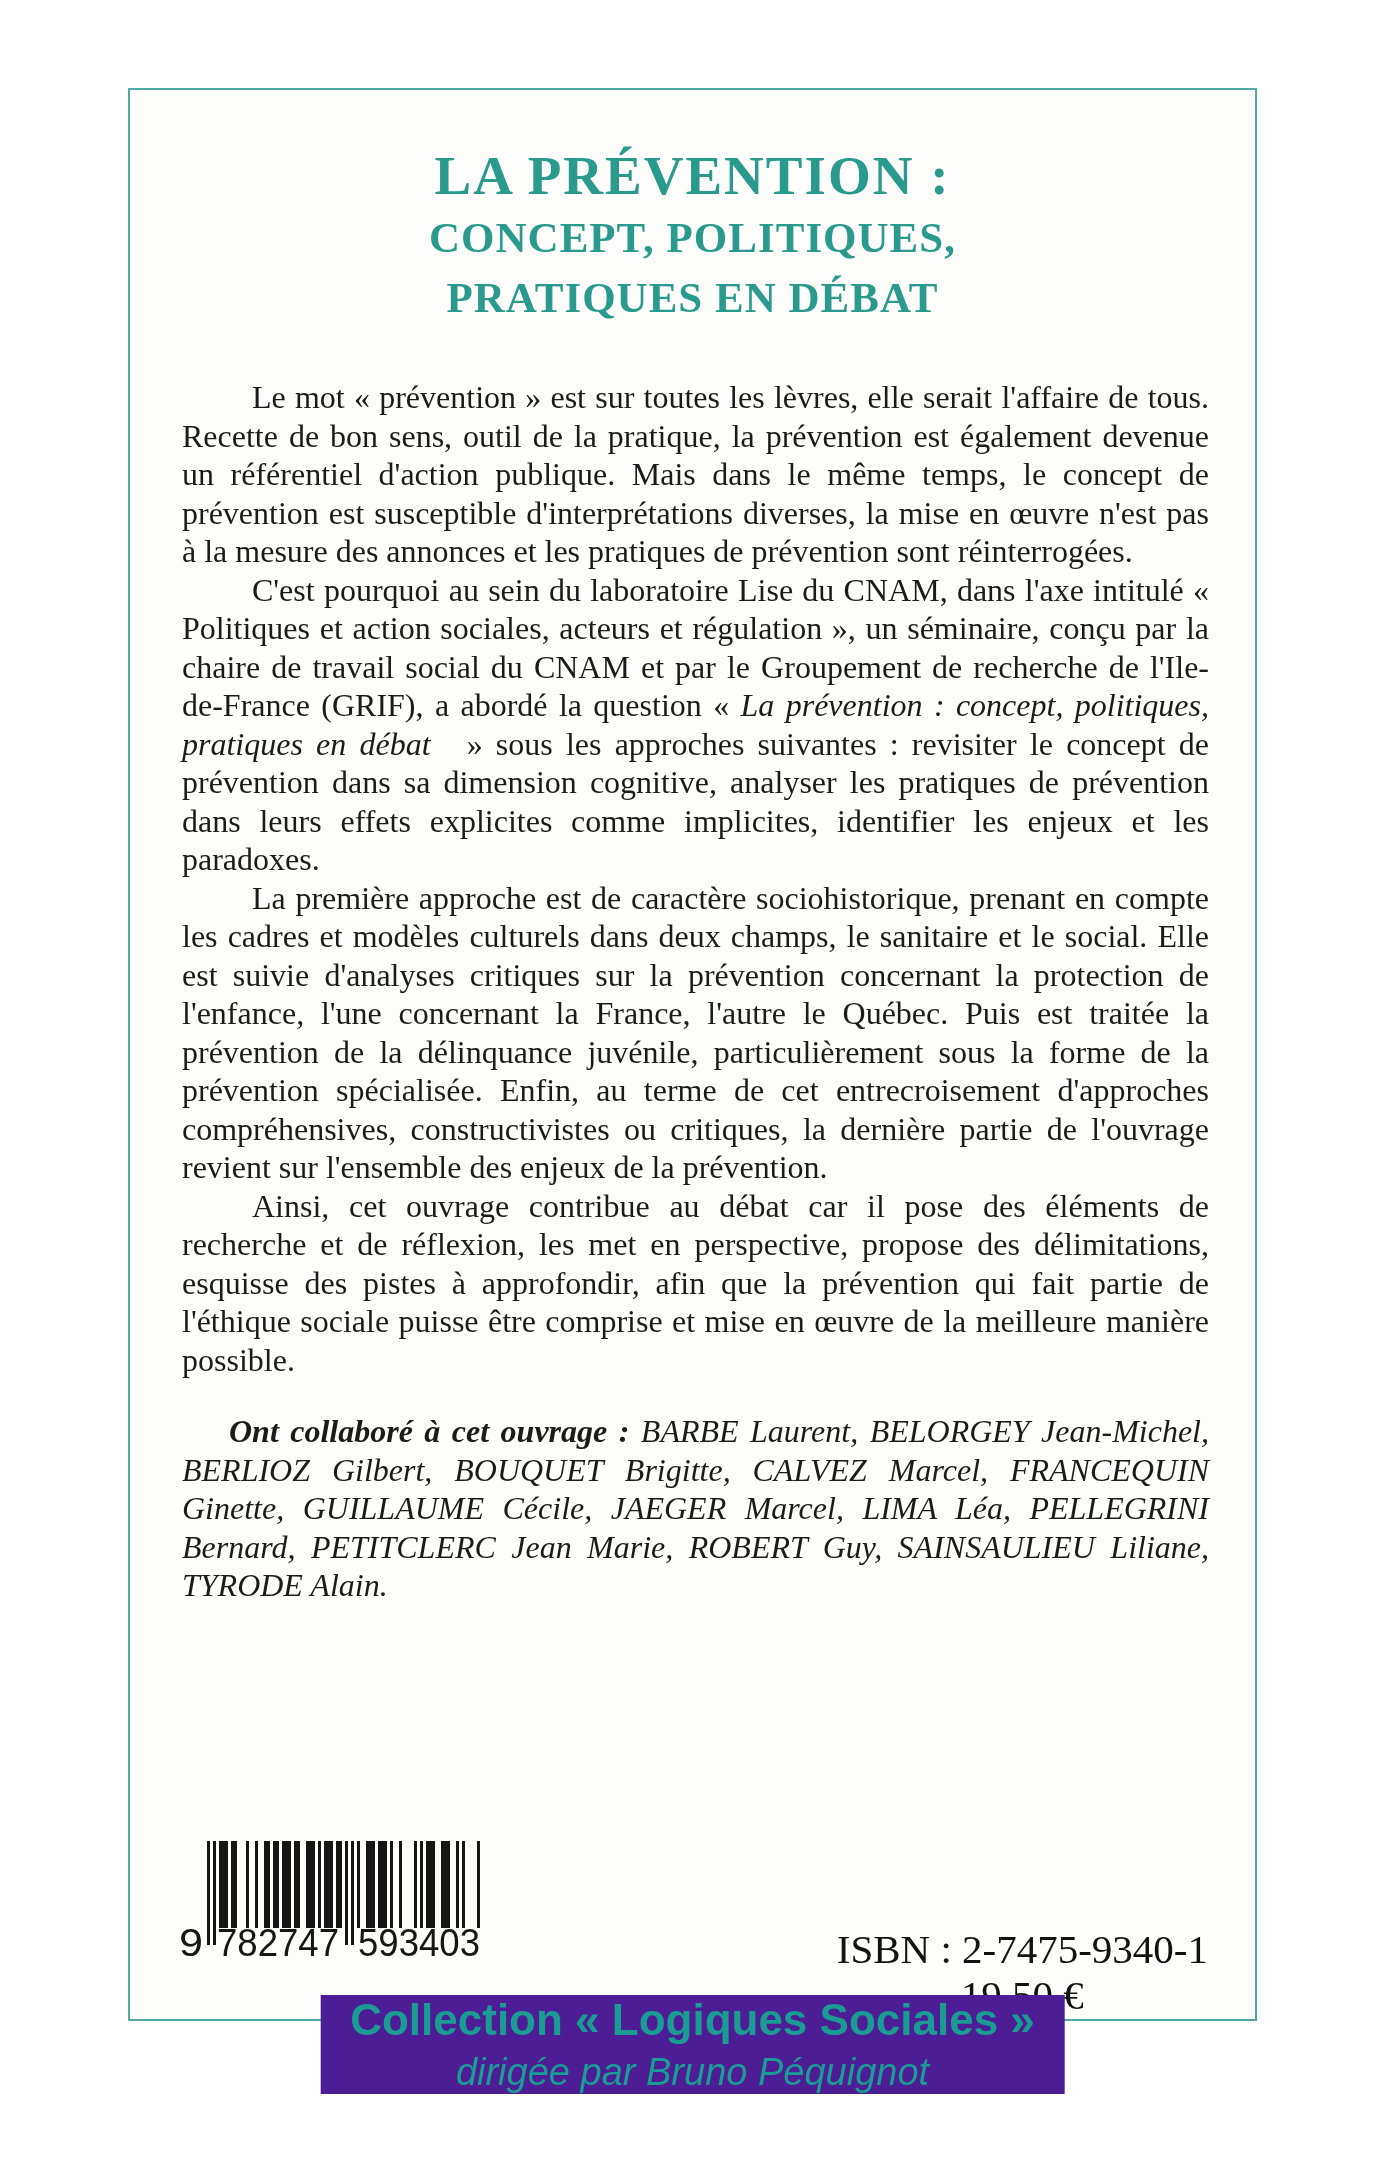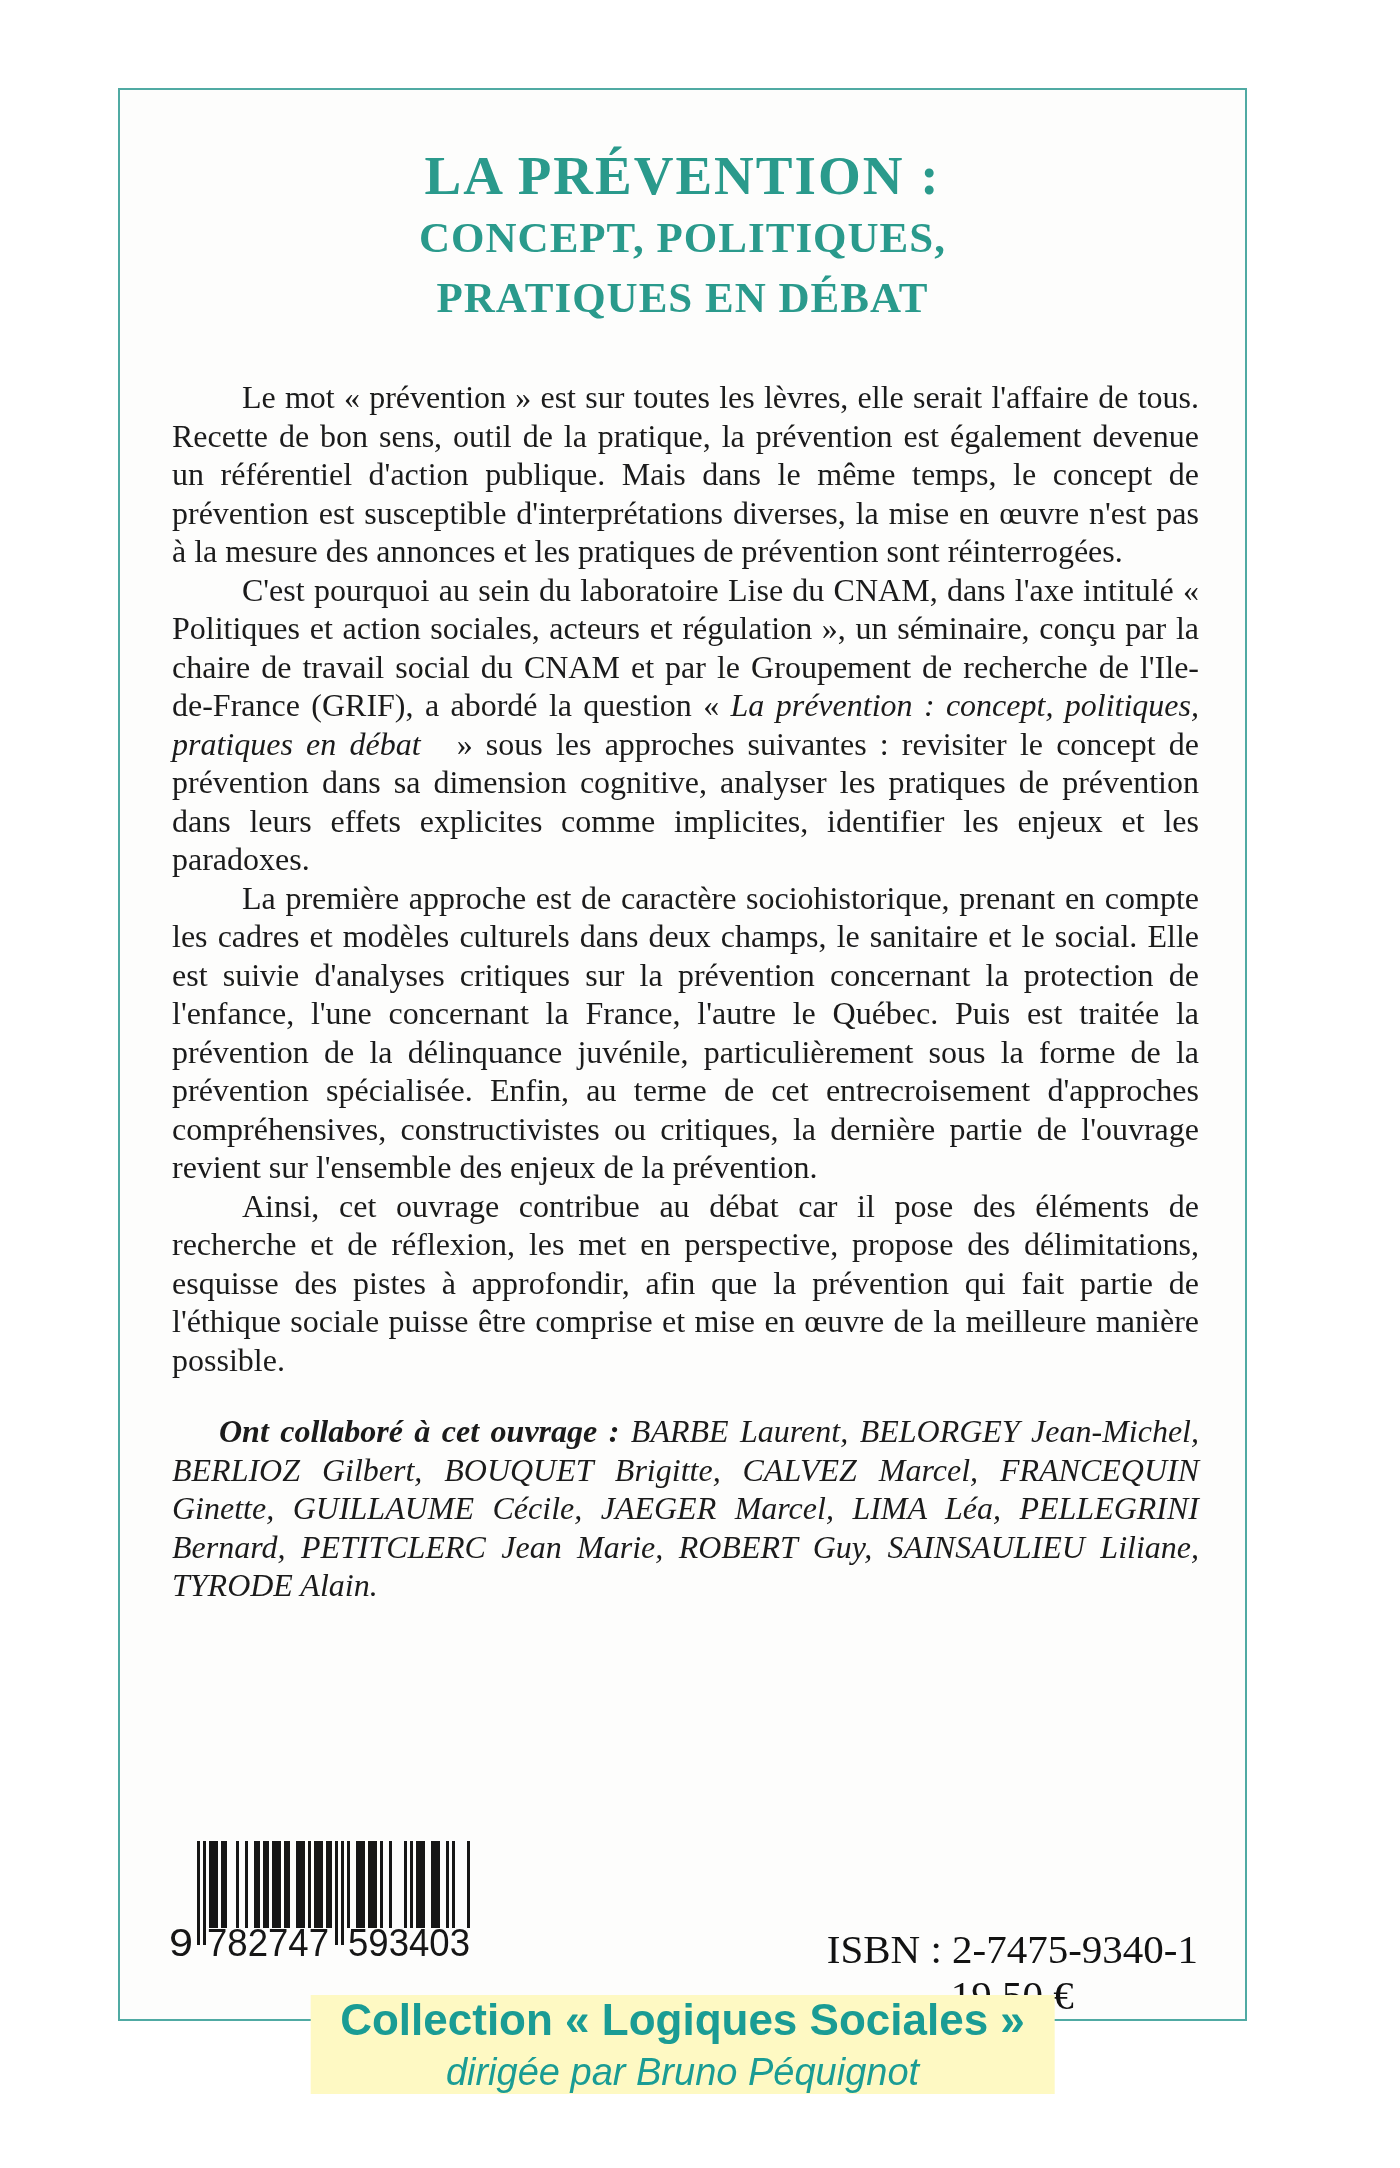--- a/index.html
+++ b/index.html
@@ -16,21 +16,21 @@
     font-family:"Liberation Serif", serif;
   }
   .page{
     position:relative;
     width:1400px;height:2168px;
     background:#ffffff;
     overflow:hidden;
   }
   .frame{
     position:absolute;
-    left:118px;top:88px;
+    left:128px;top:88px;
     width:1129px;height:1933px;
     border:2px solid var(--frame-border);
     box-sizing:border-box;
     background:#fdfdfc;
   }
   .title{
     margin:54px 0 0;
     text-align:center;
     color:var(--title-teal);
     font-weight:bold;
@@ -76,21 +76,21 @@
     line-height:46px;
     color:#121212;
     margin-top:48px;
   }
   .isbn-block .price-line{margin-top:0px;}
   .collection{
     position:absolute;
     top:1905px;
     left:50%;
     transform:translateX(-50%);
-    background:#fef9c3;
+    background:#4c1d95;
     padding:0 30px;
     text-align:center;
     font-family:"Liberation Sans", sans-serif;
     color:var(--collection-teal);
     white-space:nowrap;
   }
   .collection-name{
     font-size:44px;
     font-weight:bold;
     line-height:50px;

